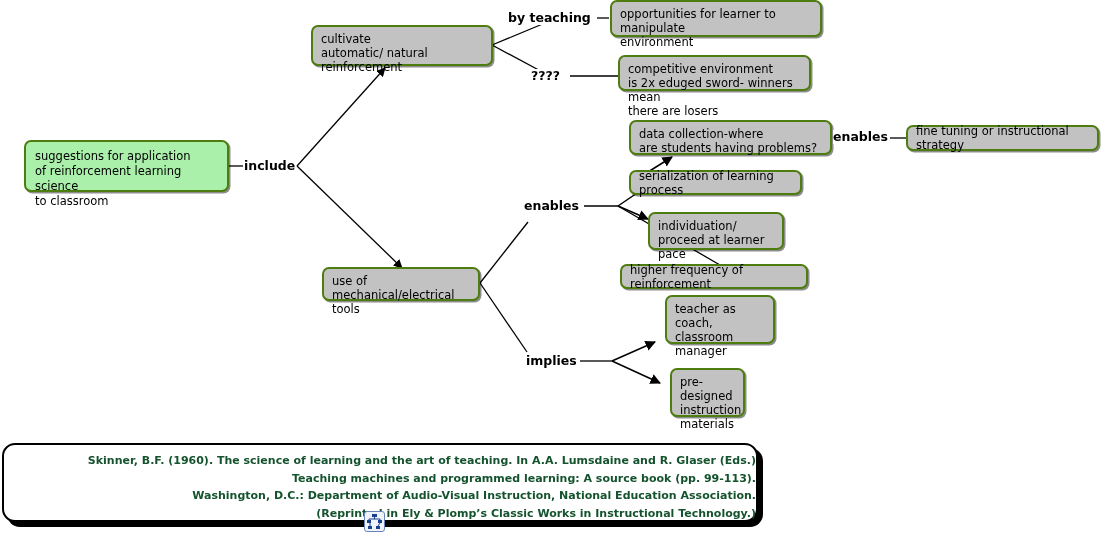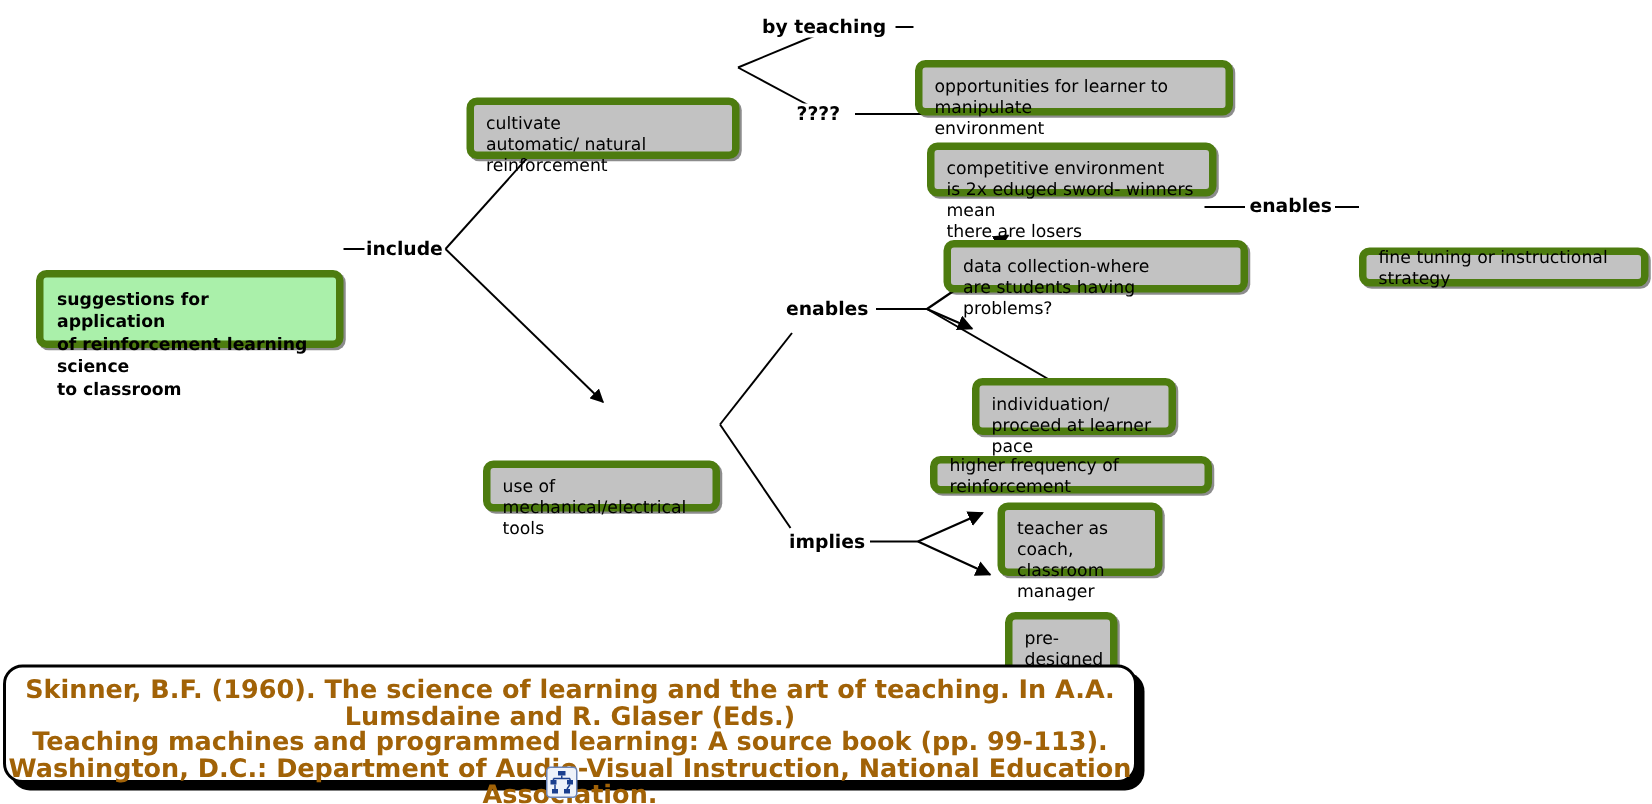--- a/index.html
+++ b/index.html
@@ -28,35 +28,34 @@
     width: 1101px;
     height: 536px;
     pointer-events: none;
   }
 
   
   .node {
     position: absolute;
     box-sizing: border-box;
     background: #c2c2c2;
-    border: 5px solid #4d7c0f;
+    border: 2px solid #4d7c0f;
     border-radius: 7px;
     font-size: 11.5px;
     line-height: 14px;
     color: #000000;
     padding: 5px 7px 5px 8px;
     white-space: pre-line;
     box-shadow: 1.5px 1.5px 0 rgba(0,0,0,0.45);
     font-family: "DejaVu Sans", "Liberation Sans", sans-serif;
-    margin-top: 40px;
   }
 
   .node.root {
     background: #aaf0aa;
-    font-weight: bold;
+    font-weight: normal;
     font-size: 11.5px;
     line-height: 15px;
     padding: 7px 9px;
   }
 
   .node.center-text {
     display: flex;
     align-items: center;
   }
 
@@ -77,26 +76,26 @@
     position: absolute;
     left: 2px;
     top: 443px;
     width: 756px;
     height: 79px;
     box-sizing: border-box;
     background: #ffffff;
     border: 2.5px solid #000000;
     border-radius: 13px;
     box-shadow: 5px 5px 0 #000000;
-    text-align: center;
+    text-align: right;
     padding-top: 7px;
     font-weight: bold;
-    font-size: 17px;
+    font-size: 11px;
     line-height: 17.5px;
-    color: #a16207;
+    color: #14532d;
     font-family: "DejaVu Sans", "Liberation Sans", sans-serif;
   }
   #citation .cit-line { display: block; }
 
   
   #cmap-icon {
     position: absolute;
     left: 364px;
     top: 511px;
     width: 21px;
@@ -173,20 +172,21 @@
 there are losers</div>
 
   <div class="node" style="left:322px; top:267px; width:158px; height:34px;">use of mechanical/electrical
 tools</div>
 
   <div class="node" style="left:629px; top:120px; width:203px; height:35px;">data collection-where
 are students having problems?</div>
 
   <div class="node center-text" style="left:906px; top:125px; width:193px; height:26px;">fine tuning or instructional strategy</div>
 
+  <div class="node center-text" style="left:629px; top:170px; width:173px; height:25px;">serialization of learning process</div>
 
   <div class="node" style="left:648px; top:212px; width:136px; height:38px;">individuation/
 proceed at learner pace</div>
 
   <div class="node center-text" style="left:620px; top:264px; width:188px; height:25px;">higher frequency of reinforcement</div>
 
   <div class="node" style="left:665px; top:295px; width:110px; height:49px;">teacher as
 coach, classroom
 manager</div>
 

